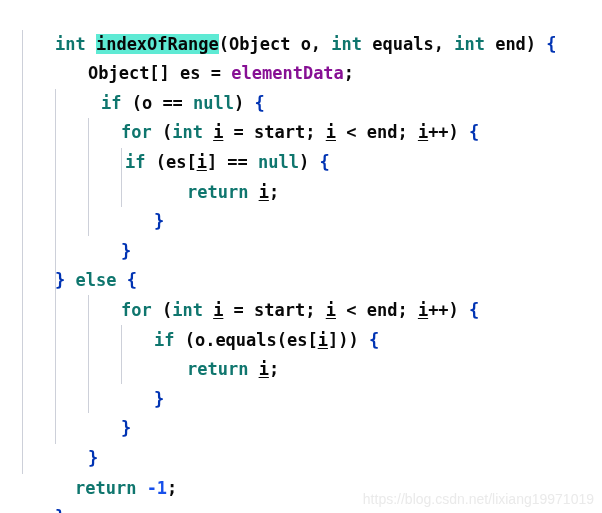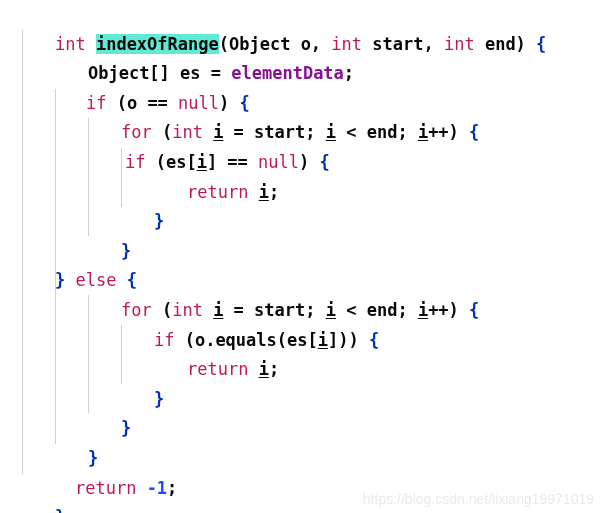--- a/index.html
+++ b/index.html
@@ -35,21 +35,21 @@
 
   
   .guide {
     position: absolute;
     width: 1px;
     background: #cdd0d9;
     top: 0;
   }
 
   
-  .kw      { color: #be185d; font-weight: normal; }   
+  .kw      { color: #0f766e; font-weight: bold; }   
   .id      { color: #080808; font-weight: bold; }   
   .field   { color: #871094; font-weight: bold; }   
   .num     { color: #1750eb; font-weight: bold; }   
   .localvar{ color: #080808; font-weight: bold; text-decoration: underline; text-underline-offset: 2px; }
   .brace   { color: #0033b3; font-weight: bold; }
   .hl      { background: #5eead4; }                 
 
   #watermark {
     position: absolute;
     right: 8px;
@@ -68,28 +68,28 @@
 <div id="editor">
 
   <div class="guide" style="left:22px; top:30px; height:444px;"></div>
   <div class="guide" style="left:55px; top:89px; height:355px;"></div>
   <div class="guide" style="left:88px; top:118px; height:118px;"></div>
   <div class="guide" style="left:121px; top:148px; height:59px;"></div>
   <div class="guide" style="left:88px; top:295px; height:118px;"></div>
   <div class="guide" style="left:121px; top:325px; height:59px;"></div>
 
   <div class="code-line">
-    <span class="kw">int</span><span class="id"> </span><span class="id hl">indexOfRange</span><span class="id">(Object o, </span><span class="kw">int</span><span class="id"> start, </span><span class="kw">int</span><span class="id"> end) </span><span class="brace">{</span>
+    <span class="kw">int</span><span class="id"> </span><span class="id hl">indexOfRange</span><span class="id">(Object o, </span><span class="kw">int</span><span class="id"> equals, </span><span class="kw">int</span><span class="id"> end) </span><span class="brace">{</span>
   </div>
 
   <div class="code-line" style="padding-left:47px;">
     <span class="id">Object[] es = </span><span class="field">elementData</span><span class="id">;</span>
   </div>
 
-  <div class="code-line" style="padding-left:45px;">
+  <div class="code-line" style="padding-left:60px;">
     <span class="kw">if</span><span class="id"> (o == </span><span class="kw">null</span><span class="id">) </span><span class="brace">{</span>
   </div>
 
   <div class="code-line" style="padding-left:80px;">
     <span class="kw">for</span><span class="id"> (</span><span class="kw">int</span><span class="id"> </span><span class="localvar">i</span><span class="id"> = start; </span><span class="localvar">i</span><span class="id"> &lt; end; </span><span class="localvar">i</span><span class="id">++) </span><span class="brace">{</span>
   </div>
 
   <div class="code-line" style="padding-left:84px;">
     <span class="kw">if</span><span class="id"> (es[</span><span class="localvar">i</span><span class="id">] == </span><span class="kw">null</span><span class="id">) </span><span class="brace">{</span>
   </div>

